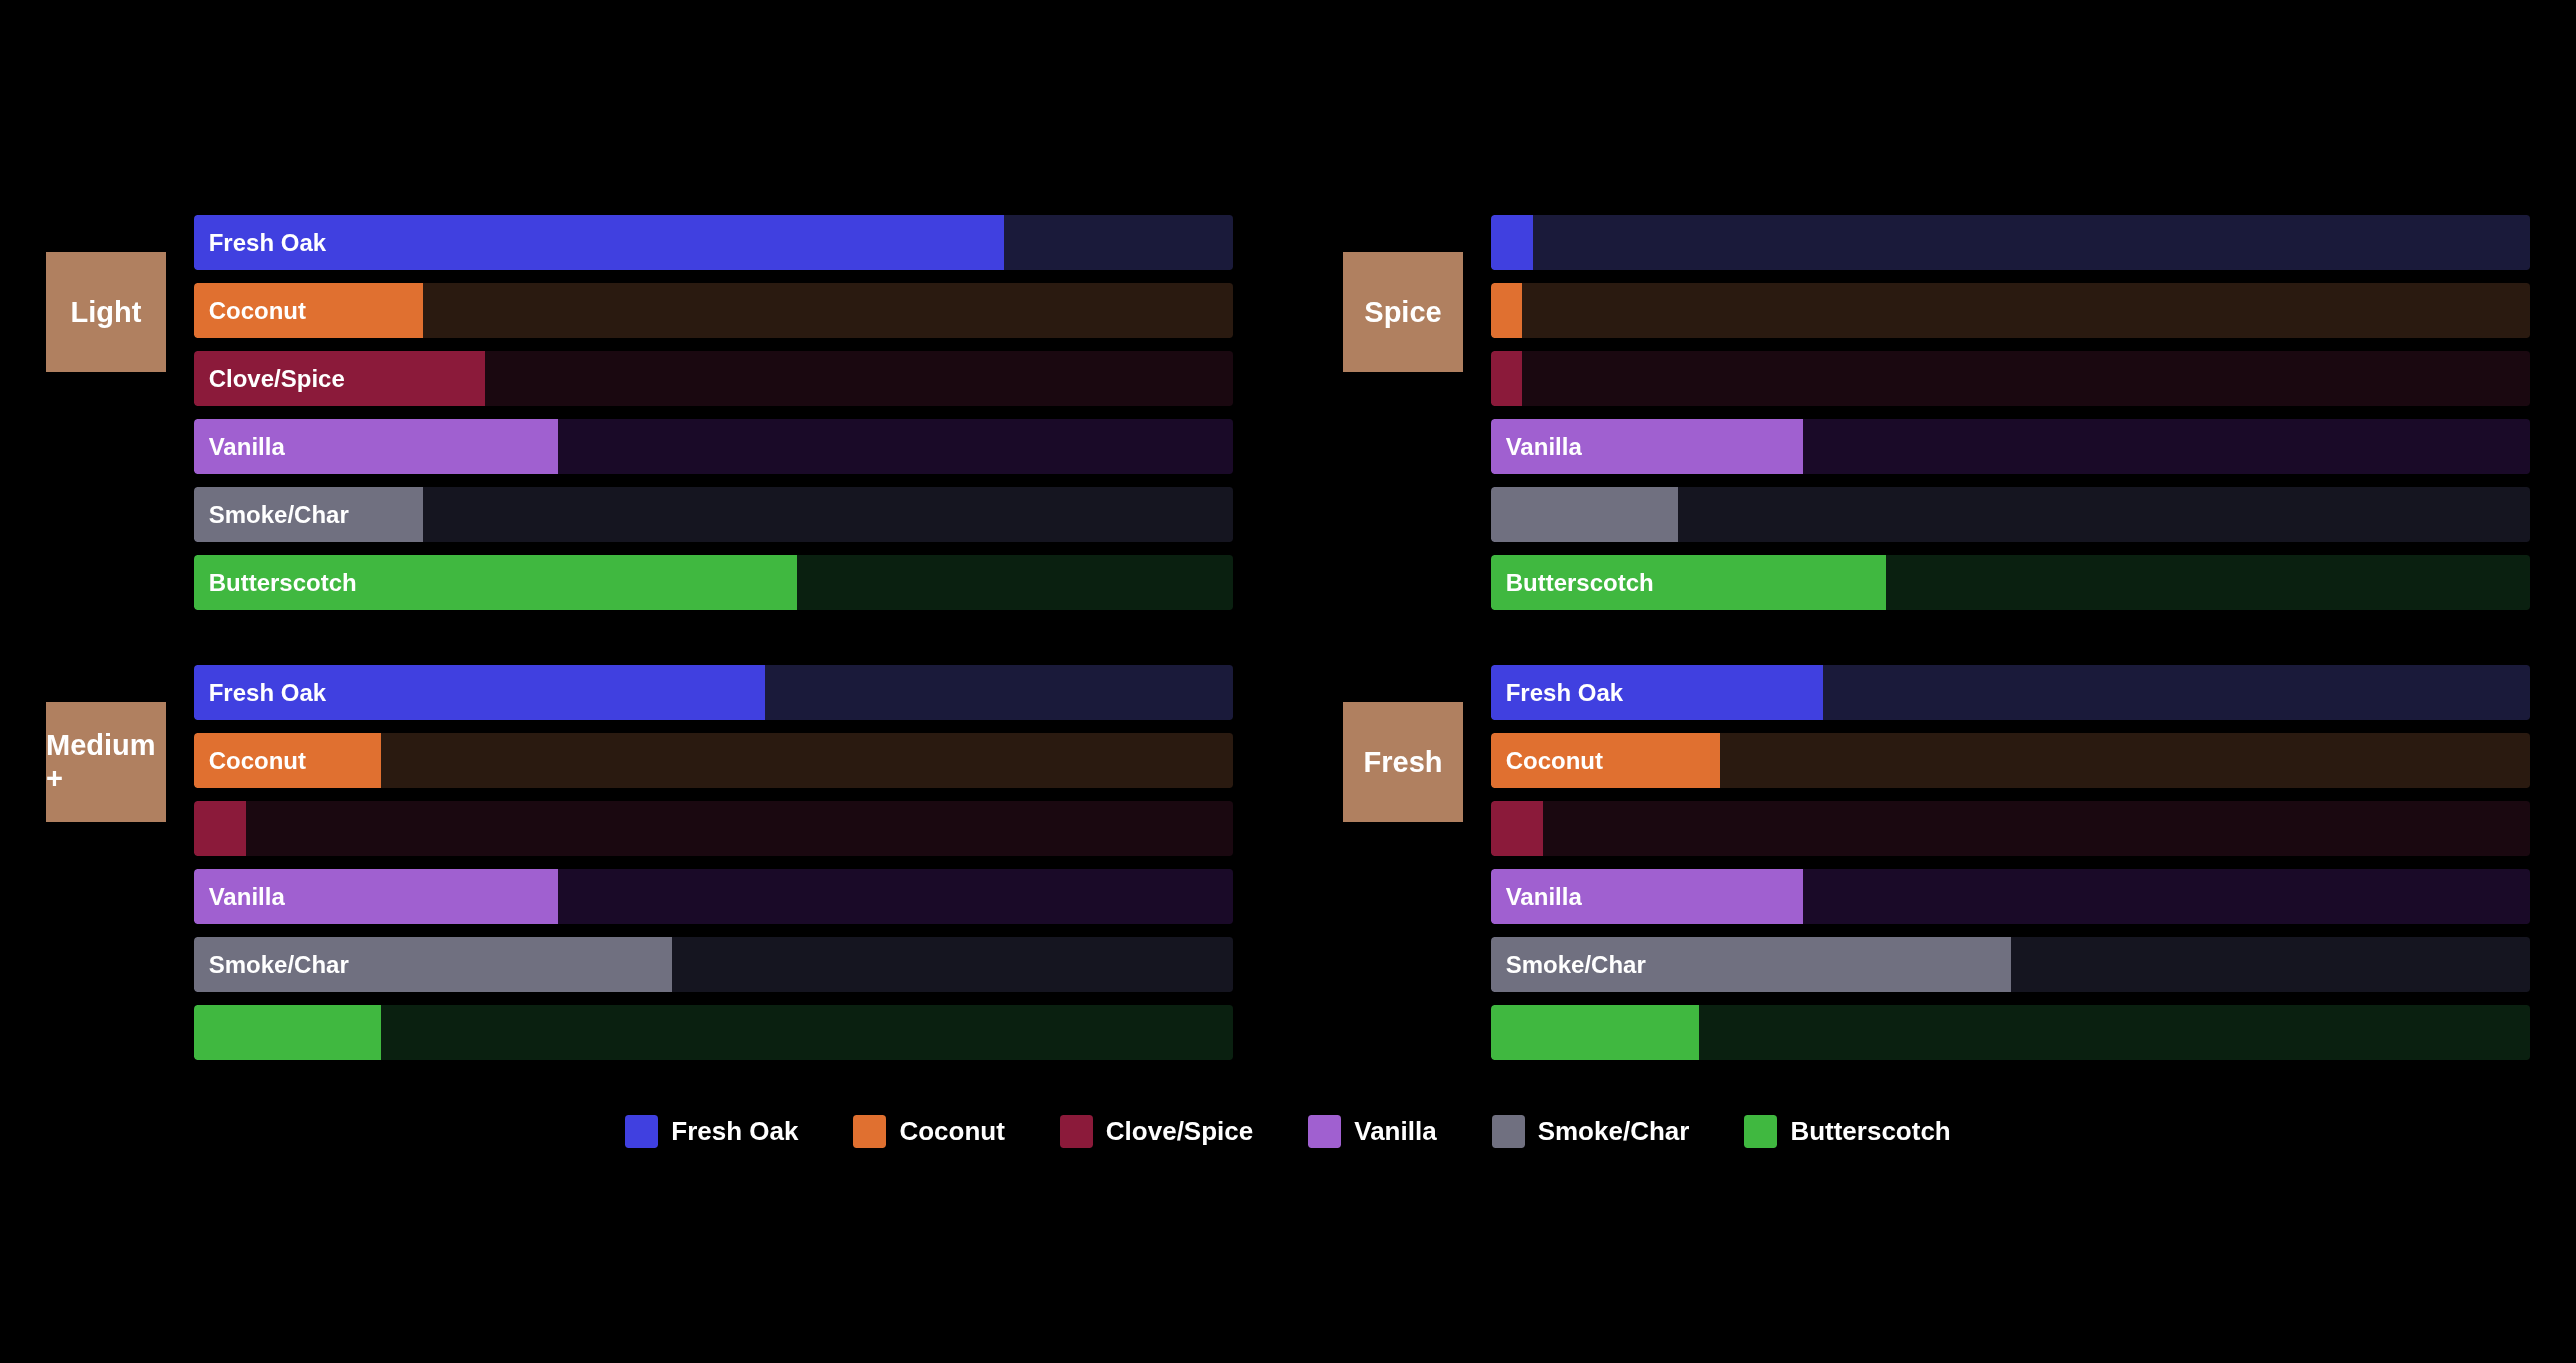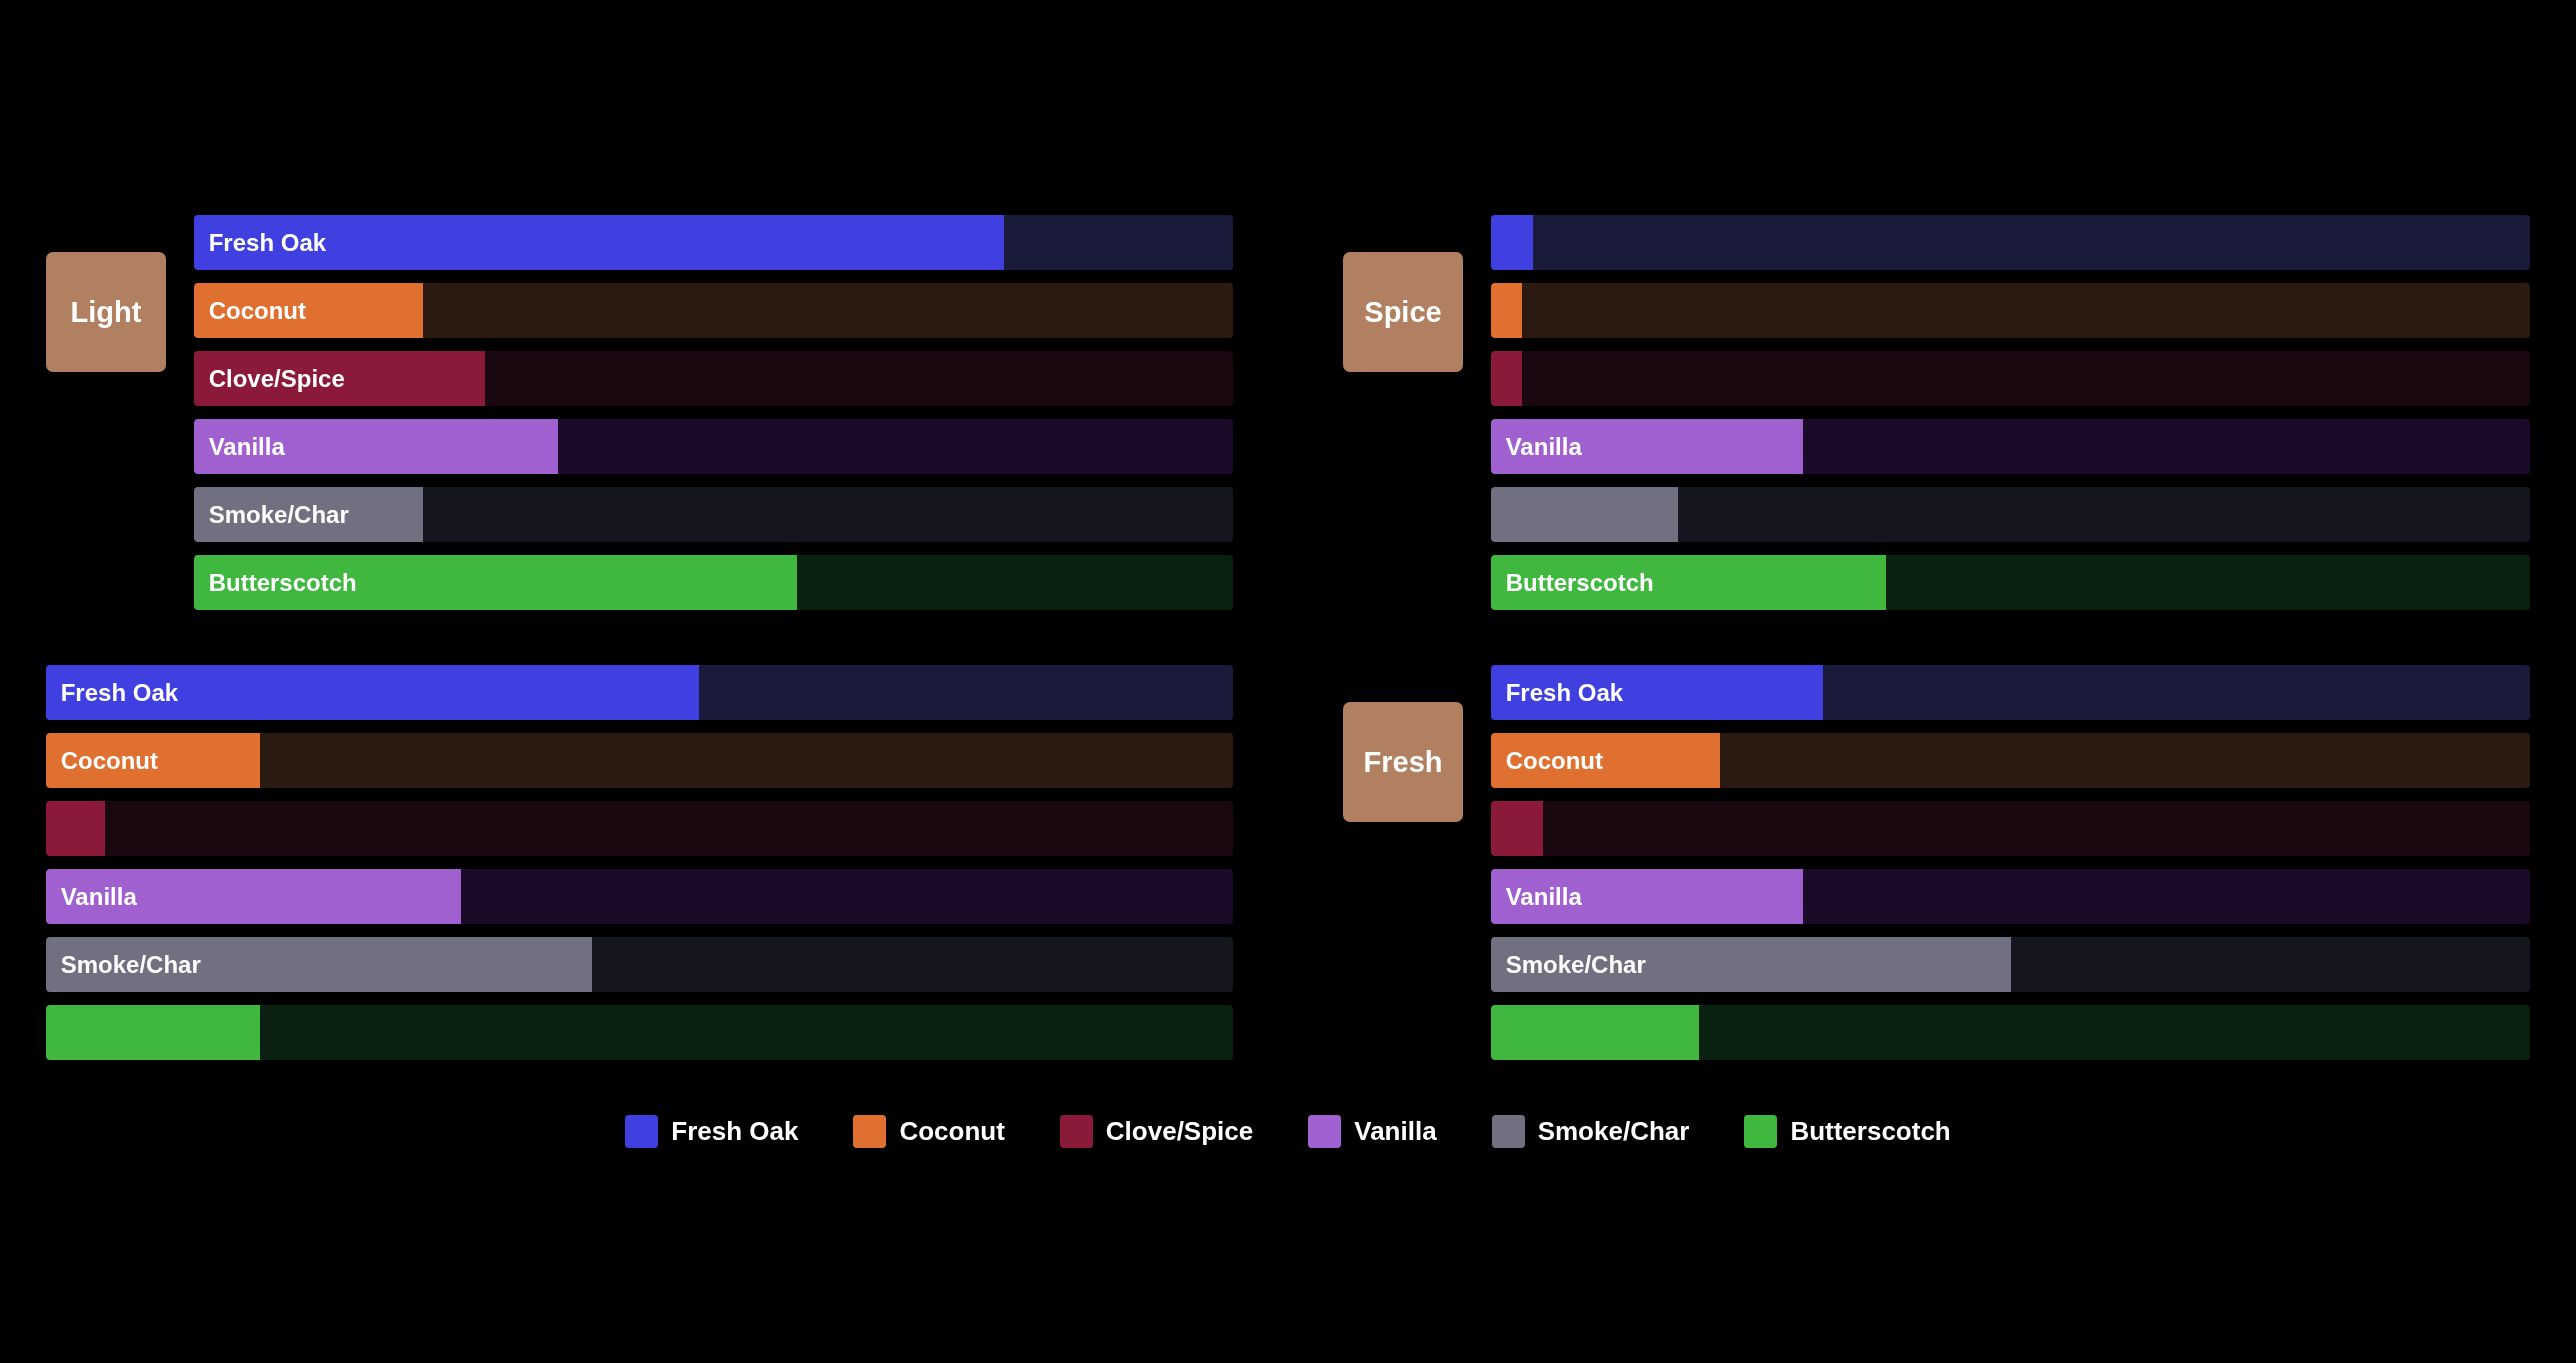--- a/index.html
+++ b/index.html
@@ -35,21 +35,20 @@
       height: 120px;
       background: #b08060;
       display: flex;
       align-items: center;
       justify-content: center;
       font-size: 29px;
       font-weight: bold;
       color: #fff;
       flex-shrink: 0;
       margin-top: 37px;
-      border-radius: 7px;
     }
 
     .bars-container {
       flex: 1;
       display: flex;
       flex-direction: column;
       gap: 13px;
     }
 
     .bar-row {
@@ -190,20 +189,21 @@
           </div>
         </div>
         <div class="bar-row">
           <div class="bar-track butterscotch-track">
             <div class="bar-fill butterscotch-fill" style="width: 38%;">Butterscotch</div>
           </div>
         </div>
       </div>
     </div>
     <div class="chart-section">
+      <div class="label-box">Medium +</div>
       <div class="bars-container">
         <div class="bar-row">
           <div class="bar-track fresh-oak-track">
             <div class="bar-fill fresh-oak-fill" style="width: 55%;">Fresh Oak</div>
           </div>
         </div>
         <div class="bar-row">
           <div class="bar-track coconut-track">
             <div class="bar-fill coconut-fill" style="width: 18%;">Coconut</div>
           </div>

